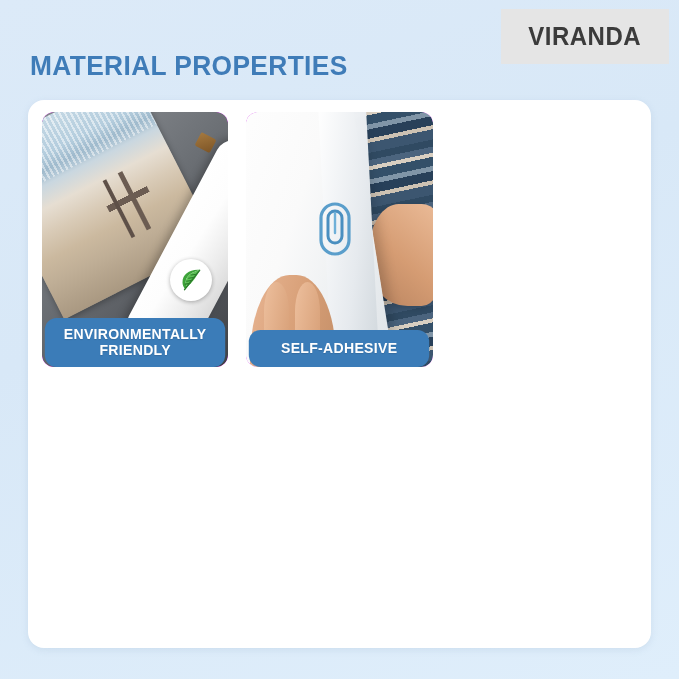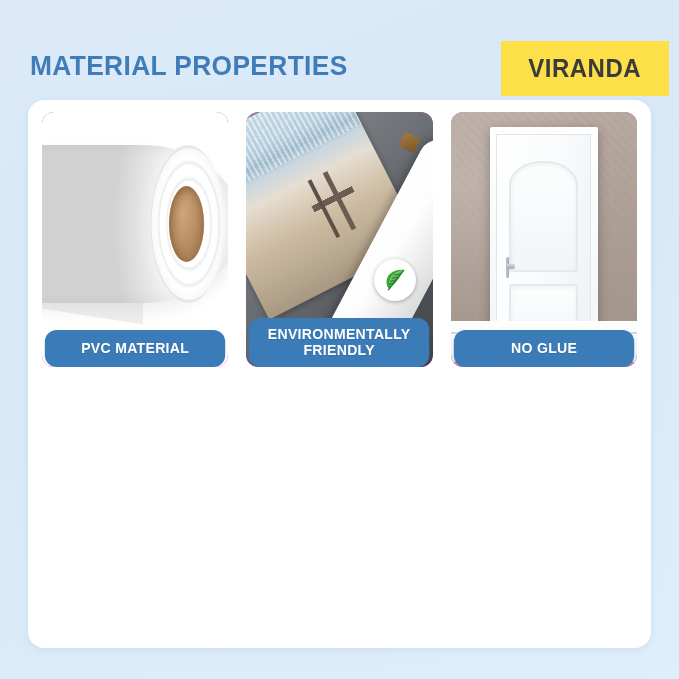--- a/index.html
+++ b/index.html
@@ -10,22 +10,22 @@
   }
   body {
     background: linear-gradient(160deg, #dceaf8 0%, #d8e8f7 40%, #dfeefb 100%);
     position: relative;
   }
 
   
   .brand-box {
     position: absolute; left: 501px; top: 9px;
     width: 168px; height: 55px;
-    background: #fde047;
-    display: flex; align-items: center; justify-content: center; margin-top: 32px;
+    background: #e5e5e5;
+    display: flex; align-items: center; justify-content: center;
   }
   .brand-text {
     font-size: 25px; font-weight: 700; letter-spacing: .5px;
     color: #3b3b3b;
     font-family: "Liberation Sans", sans-serif;
     transform: scaleX(.96);
   }
   .page-title {
     position: absolute; left: 30px; top: 50px;
     font-size: 28px; font-weight: 700; letter-spacing: .4px;
@@ -319,61 +319,55 @@
 
 <div class="brand-box">
   <span class="brand-text">VIRANDA</span>
 </div>
 
 <div class="page-title">MATERIAL PROPERTIES</div>
 
 <div class="card">
   <div class="grid">
 
-    <div class="tile">
-      <div class="tile-photo">
-        <div class="pvc-bg"></div>
-        <div class="pvc-sheet"></div>
-        <div class="pvc-roll"></div>
-        <div class="pvc-rings"></div>
-        <div class="pvc-core"></div>
-      </div>
-      <div class="tile-label">PVC MATERIAL</div>
-    </div>
 
     <div class="tile">
       <div class="tile-photo">
         <div class="env-bg"></div>
         <div class="env-photo"></div>
         <div class="env-roll"></div>
         <div class="env-roll-tip"></div>
         <div class="leaf-badge">
           <svg width="28" height="28" viewBox="0 0 28 28" aria-hidden="true">
             <path d="M23 4C13 3 5.5 8 5.5 16.5c0 2.6 1 4.8 2.6 6.4l2.2-2.2C9.3 19.5 8.7 18 8.7 16.4 8.7 10 14.5 6 23 4z" fill="#3da33a"></path>
             <path d="M23 4c-8.5 2-14.3 6-14.3 12.4 0 1.6.6 3.1 1.6 4.3C16 16.2 19.6 10 23 4z" fill="#5cc054"></path>
             <path d="M22.6 4.4 7.6 23.6" stroke="#2b7d2a" stroke-width="1.5" fill="none" stroke-linecap="round"></path>
             <path d="M19.5 8.2 14 9M17.2 11.4 11.6 12.2M15 14.4 9.6 15.2M12.9 17.4 8.2 18.1" stroke="#2b7d2a" stroke-width="1.1" fill="none" stroke-linecap="round"></path>
           </svg>
         </div>
       </div>
       <div class="tile-label two-line">ENVIRONMENTALLY FRIENDLY</div>
     </div>
 
-
-
-
     <div class="tile">
       <div class="tile-photo">
-        <div class="door-bg"></div>
-        <div class="door-frame">
-          <div class="door-leaf">
-            <div class="panel-top"></div>
-            <div class="panel-bottom"></div>
-            <div class="handle"></div>
-          </div>
+        <div class="sa-bg"></div>
+        <div class="sa-water"></div>
+        <div class="hand-r"></div>
+        <div class="sa-peel"></div>
+        <div class="sa-peel-fold"></div>
+        <div class="clip-icon">
+          <svg width="44" height="60" viewBox="0 0 44 60" aria-hidden="true">
+            <rect x="8" y="5" width="28" height="50" rx="14" fill="none" stroke="#5a9ecb" stroke-width="3.2"></rect>
+            <rect x="15" y="12" width="14" height="32" rx="7" fill="none" stroke="#4a8fc0" stroke-width="3"></rect>
+            <path d="M22 14 L22 34" stroke="#6fb0d8" stroke-width="2.4" stroke-linecap="round"></path>
+          </svg>
         </div>
-        <div class="baseboard"></div>
+        <div class="hand-l"></div>
       </div>
-      <div class="tile-label">NO GLUE</div>
+      <div class="tile-label">SELF-ADHESIVE</div>
     </div>
+
+
+
 
   </div>
 </div>
 
 </body></html>

